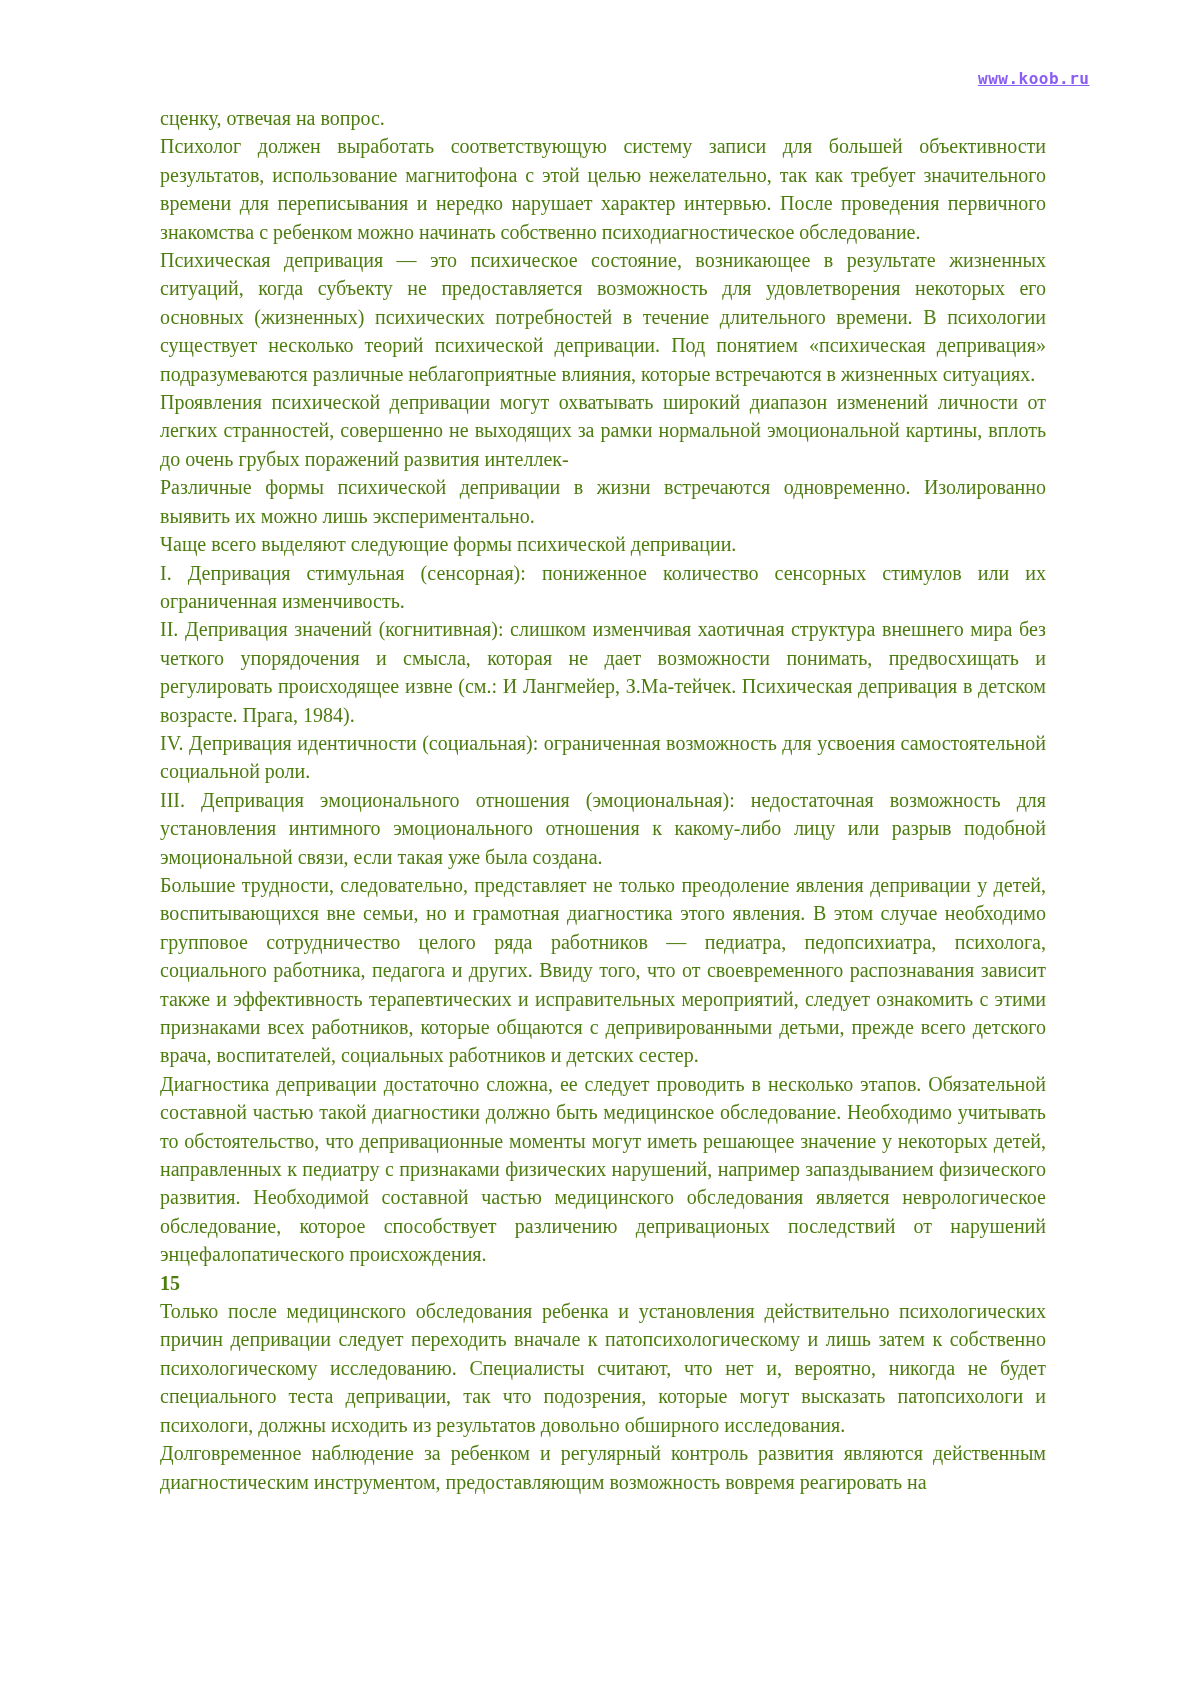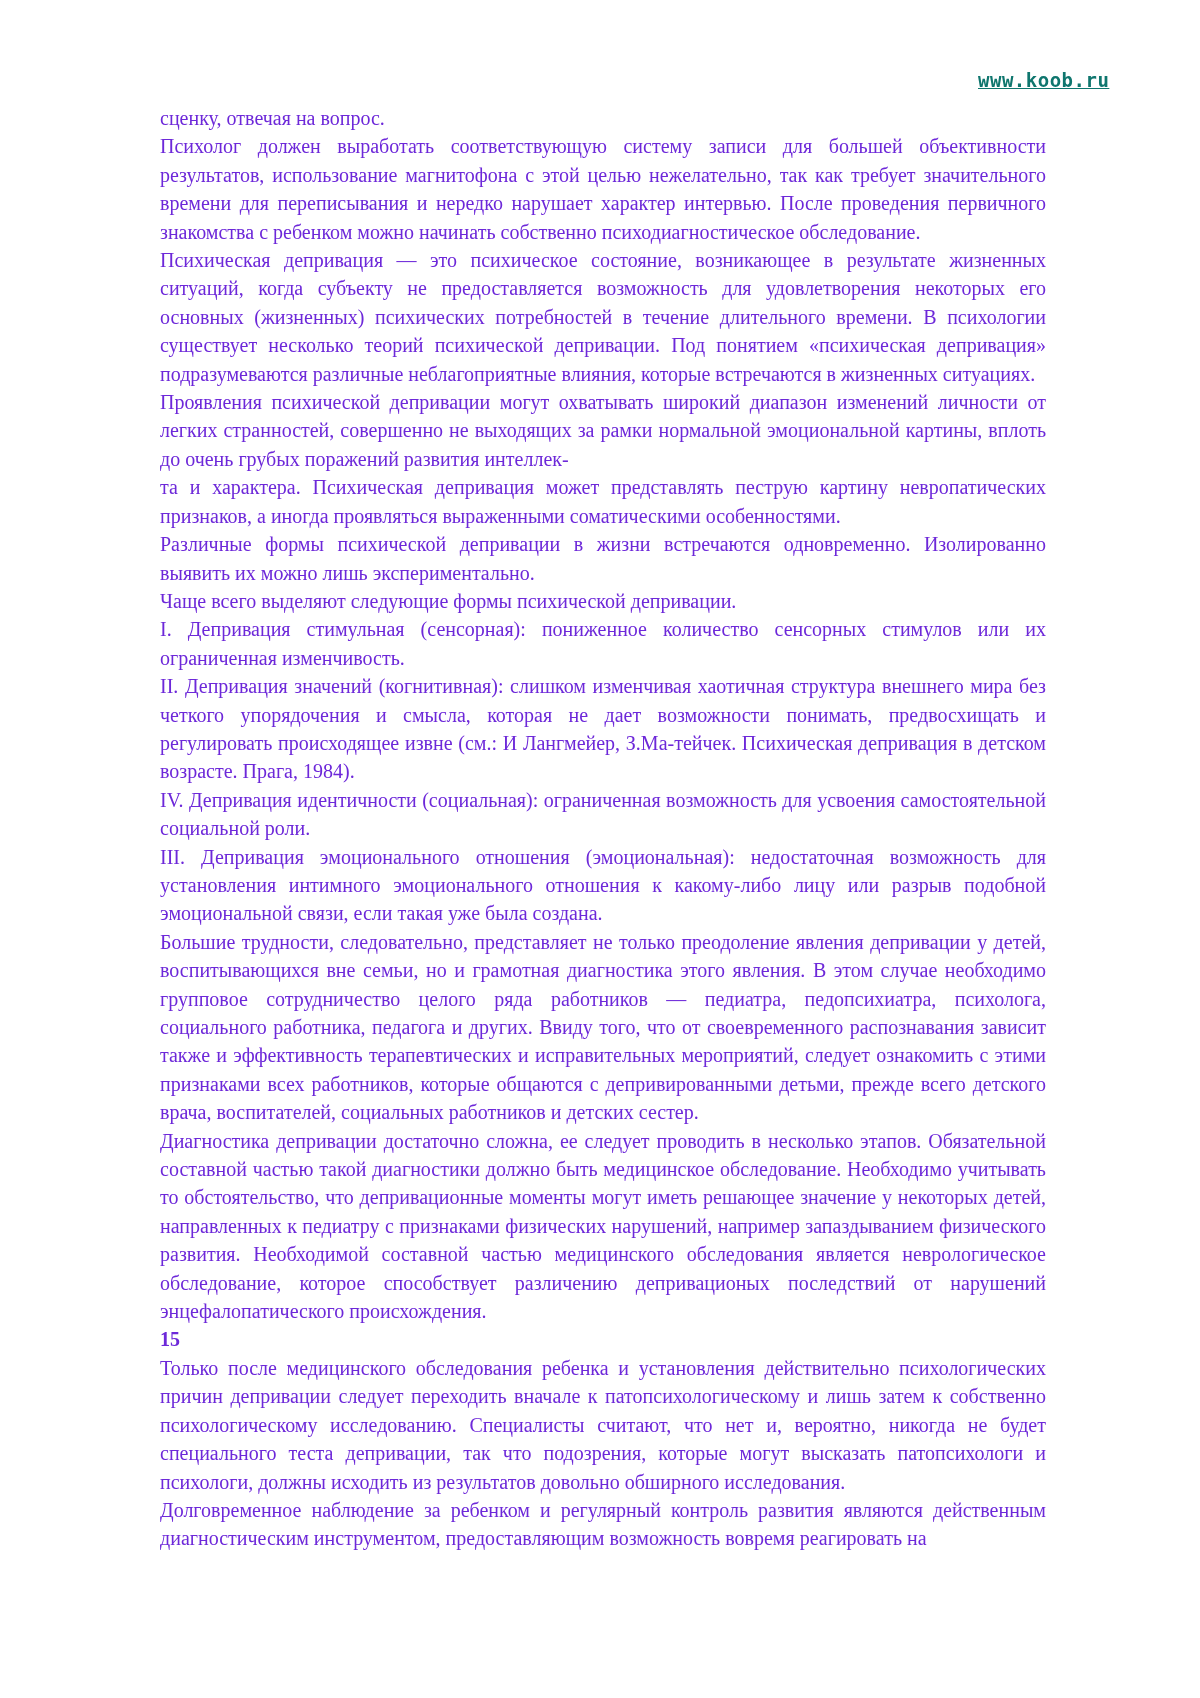--- a/index.html
+++ b/index.html
@@ -10,34 +10,34 @@
     position: relative;
     font-family: "Liberation Serif", serif;
     overflow: hidden;
   }
   .site-link {
     position: absolute;
     top: 69px;
     left: 978px;
     font-family: "DejaVu Sans Mono", monospace;
     font-weight: bold;
-    font-size: 19px;
+    font-size: 16px;
     letter-spacing: 0.5px;
-    color: #0f766e;
+    color: #8b5cf6;
     text-decoration: underline;
     cursor: pointer;
   }
   .content {
     position: absolute;
     top: 104px;
     left: 160px;
     width: 886px;
     font-size: 20px;
     line-height: 28.4px;
-    color: #6d28d9;
+    color: #4d7c0f;
     text-align: justify;
   }
   .content p, .content h2 { margin: 0; padding: 0; }
   .heading {
     font-size: 20.5px;
     font-weight: 700;
     text-align: left;
     letter-spacing: 0.2px;
   }
   .pagenum {
@@ -49,21 +49,20 @@
 </head>
 <body>
 
 <a class="site-link">www.koob.ru</a>
 
 <div class="content">
   <p>сценку, отвечая на вопрос.</p>
   <p>Психолог должен выработать соответствующую систему записи для большей объективности результатов, использование магнитофона с этой целью нежелательно, так как требует значительного времени для переписывания и нередко нарушает характер интервью. После проведения первичного знакомства с ребенком можно начинать собственно психодиагностическое обследование.</p>
   <p>Психическая депривация — это психическое состояние, возникающее в результате жизненных ситуаций, когда субъекту не предоставляется возможность для удовлетворения некоторых его основных (жизненных) психических потребностей в течение длительного времени. В психологии существует несколько теорий психической депривации. Под понятием «психическая депривация» подразумеваются различные неблагоприятные влияния, которые встречаются в жизненных ситуациях.</p>
   <p>Проявления психической депривации могут охватывать широкий диапазон изменений личности от легких странностей, совершенно не выходящих за рамки нормальной эмоциональной картины, вплоть до очень грубых поражений развития интеллек-</p>
-  <p>та и характера. Психическая депривация может представлять пеструю картину невропатических признаков, а иногда проявляться выраженными соматическими особенностями.</p>
   <p>Различные формы психической депривации в жизни встречаются одновременно. Изолированно выявить их можно лишь экспериментально.</p>
   <p>Чаще всего выделяют следующие формы психической депривации.</p>
   <p>I. Депривация стимульная (сенсорная): пониженное количество сенсорных стимулов или их ограниченная изменчивость.</p>
   <p>II. Депривация значений (когнитивная): слишком изменчивая хаотичная структура внешнего мира без четкого упорядочения и смысла, которая не дает возможности понимать, предвосхищать и регулировать происходящее извне (см.: И Лангмейер, З.Ма-тейчек. Психическая депривация в детском возрасте. Прага, 1984).</p>
   <p>IV. Депривация идентичности (социальная): ограниченная возможность для усвоения самостоятельной социальной роли.</p>
   <p>III. Депривация эмоционального отношения (эмоциональная): недостаточная возможность для установления интимного эмоционального отношения к какому-либо лицу или разрыв подобной эмоциональной связи, если такая уже была создана.</p>
   <p>Большие трудности, следовательно, представляет не только преодоление явления депривации у детей, воспитывающихся вне семьи, но и грамотная диагностика этого явления. В этом случае необходимо групповое сотрудничество целого ряда работников — педиатра, педопсихиатра, психолога, социального работника, педагога и других. Ввиду того, что от своевременного распознавания зависит также и эффективность терапевтических и исправительных мероприятий, следует ознакомить с этими признаками всех работников, которые общаются с депривированными детьми, прежде всего детского врача, воспитателей, социальных работников и детских сестер.</p>
   <p>Диагностика депривации достаточно сложна, ее следует проводить в несколько этапов. Обязательной составной частью такой диагностики должно быть медицинское обследование. Необходимо учитывать то обстоятельство, что депривационные моменты могут иметь решающее значение у некоторых детей, направленных к педиатру с признаками физических нарушений, например запаздыванием физического развития. Необходимой составной частью медицинского обследования является неврологическое обследование, которое способствует различению депривационых последствий от нарушений энцефалопатического происхождения.</p>
   <p class="pagenum">15</p>
   <p class="gap">Только после медицинского обследования ребенка и установления действительно психологических причин депривации следует переходить вначале к патопсихологическому и лишь затем к собственно психологическому исследованию. Специалисты считают, что нет и, вероятно, никогда не будет специального теста депривации, так что подозрения, которые могут высказать патопсихологи и психологи, должны исходить из результатов довольно обширного исследования.</p>

